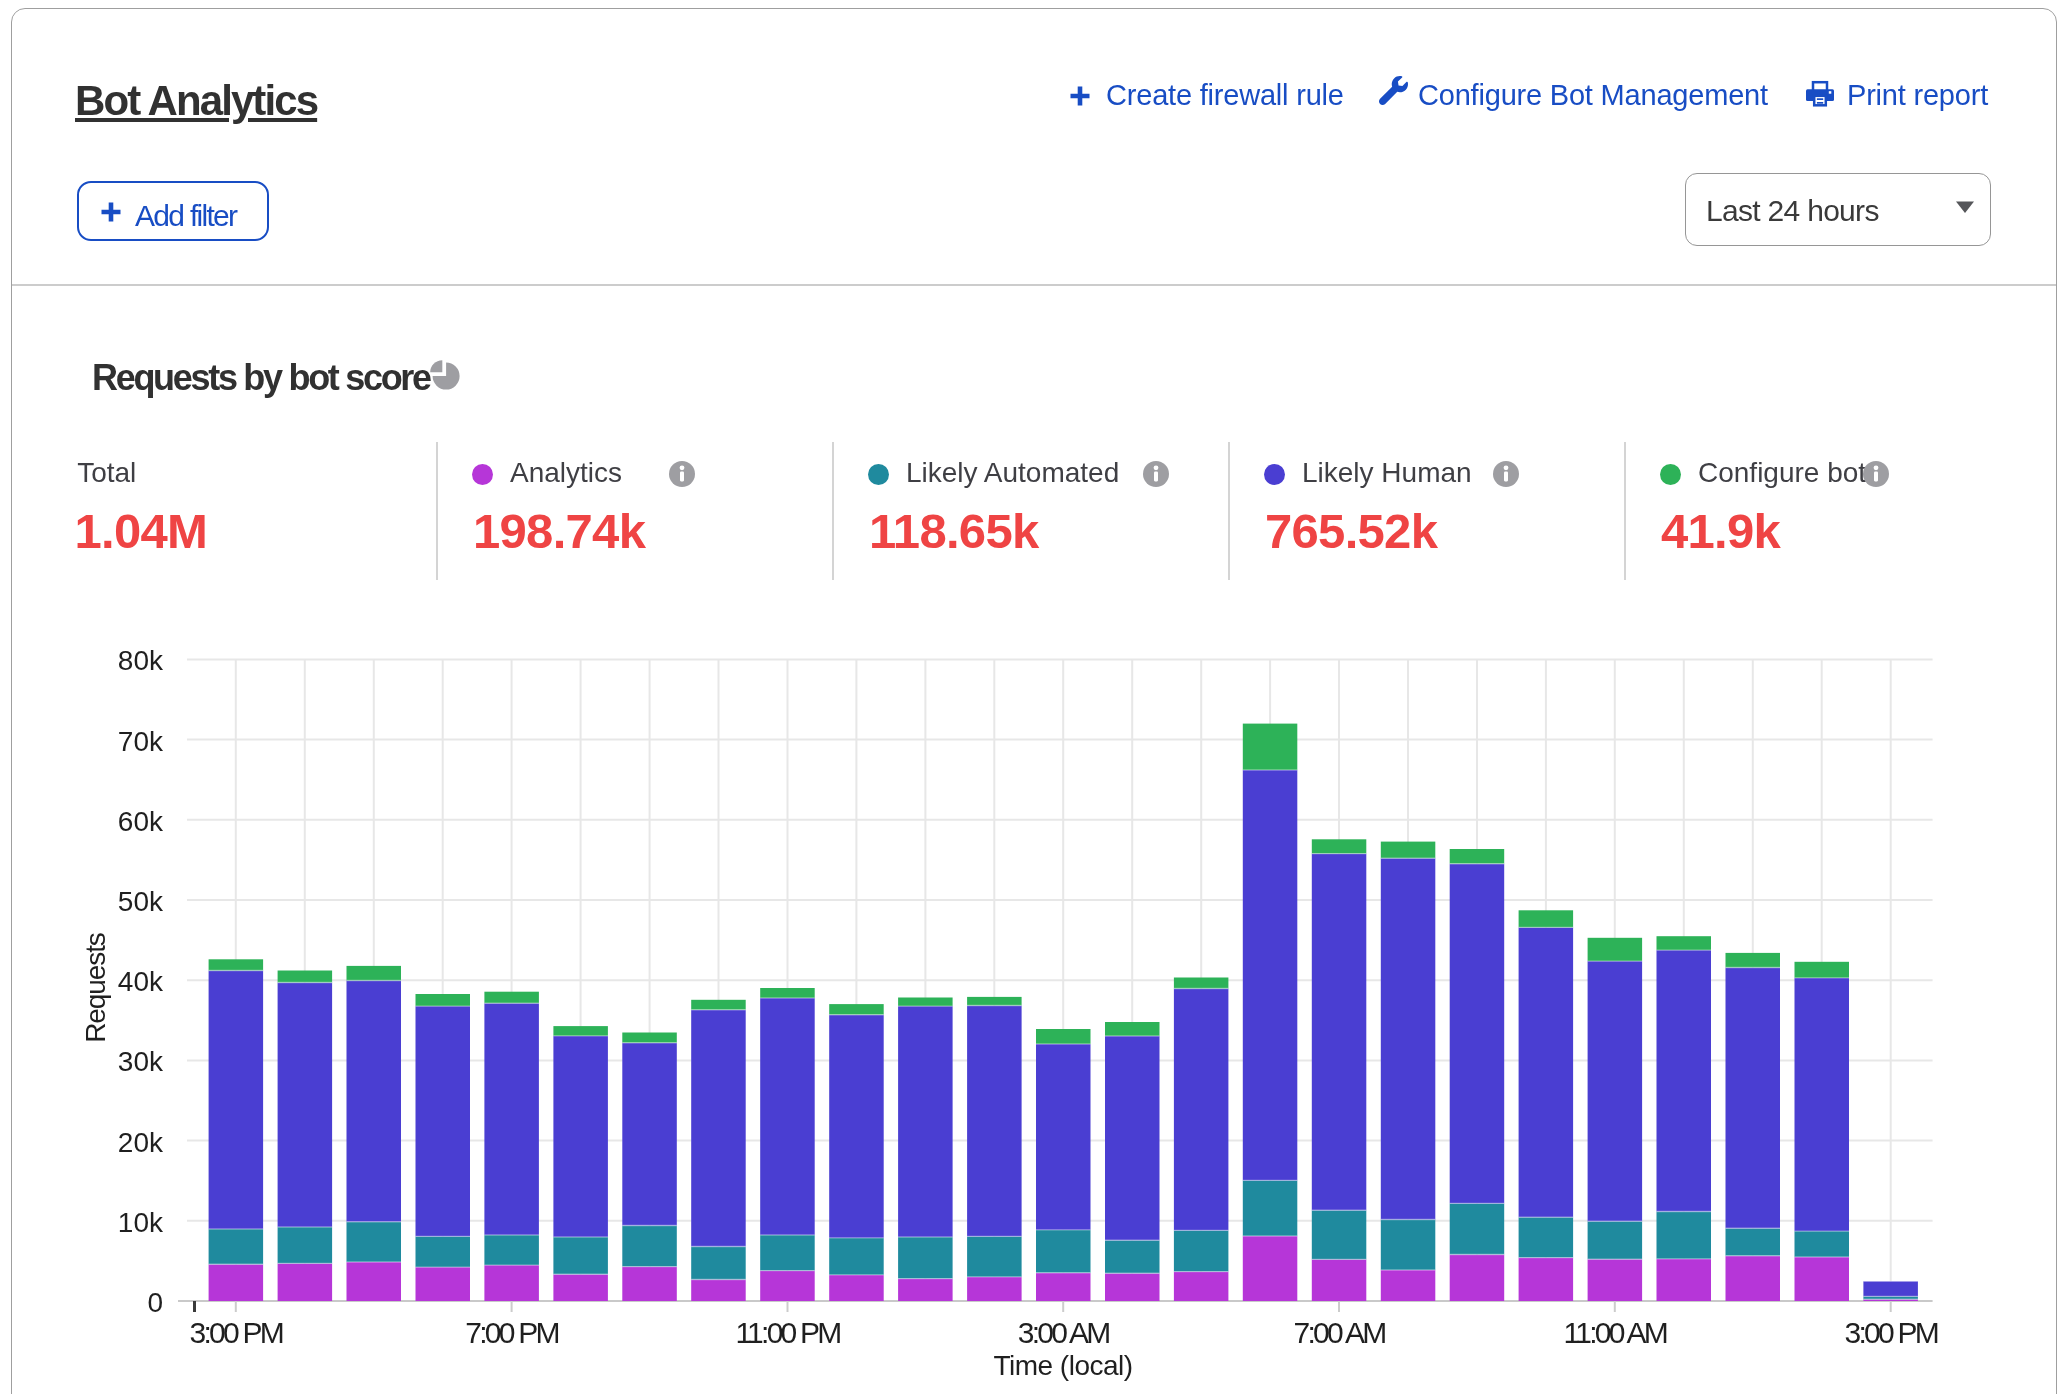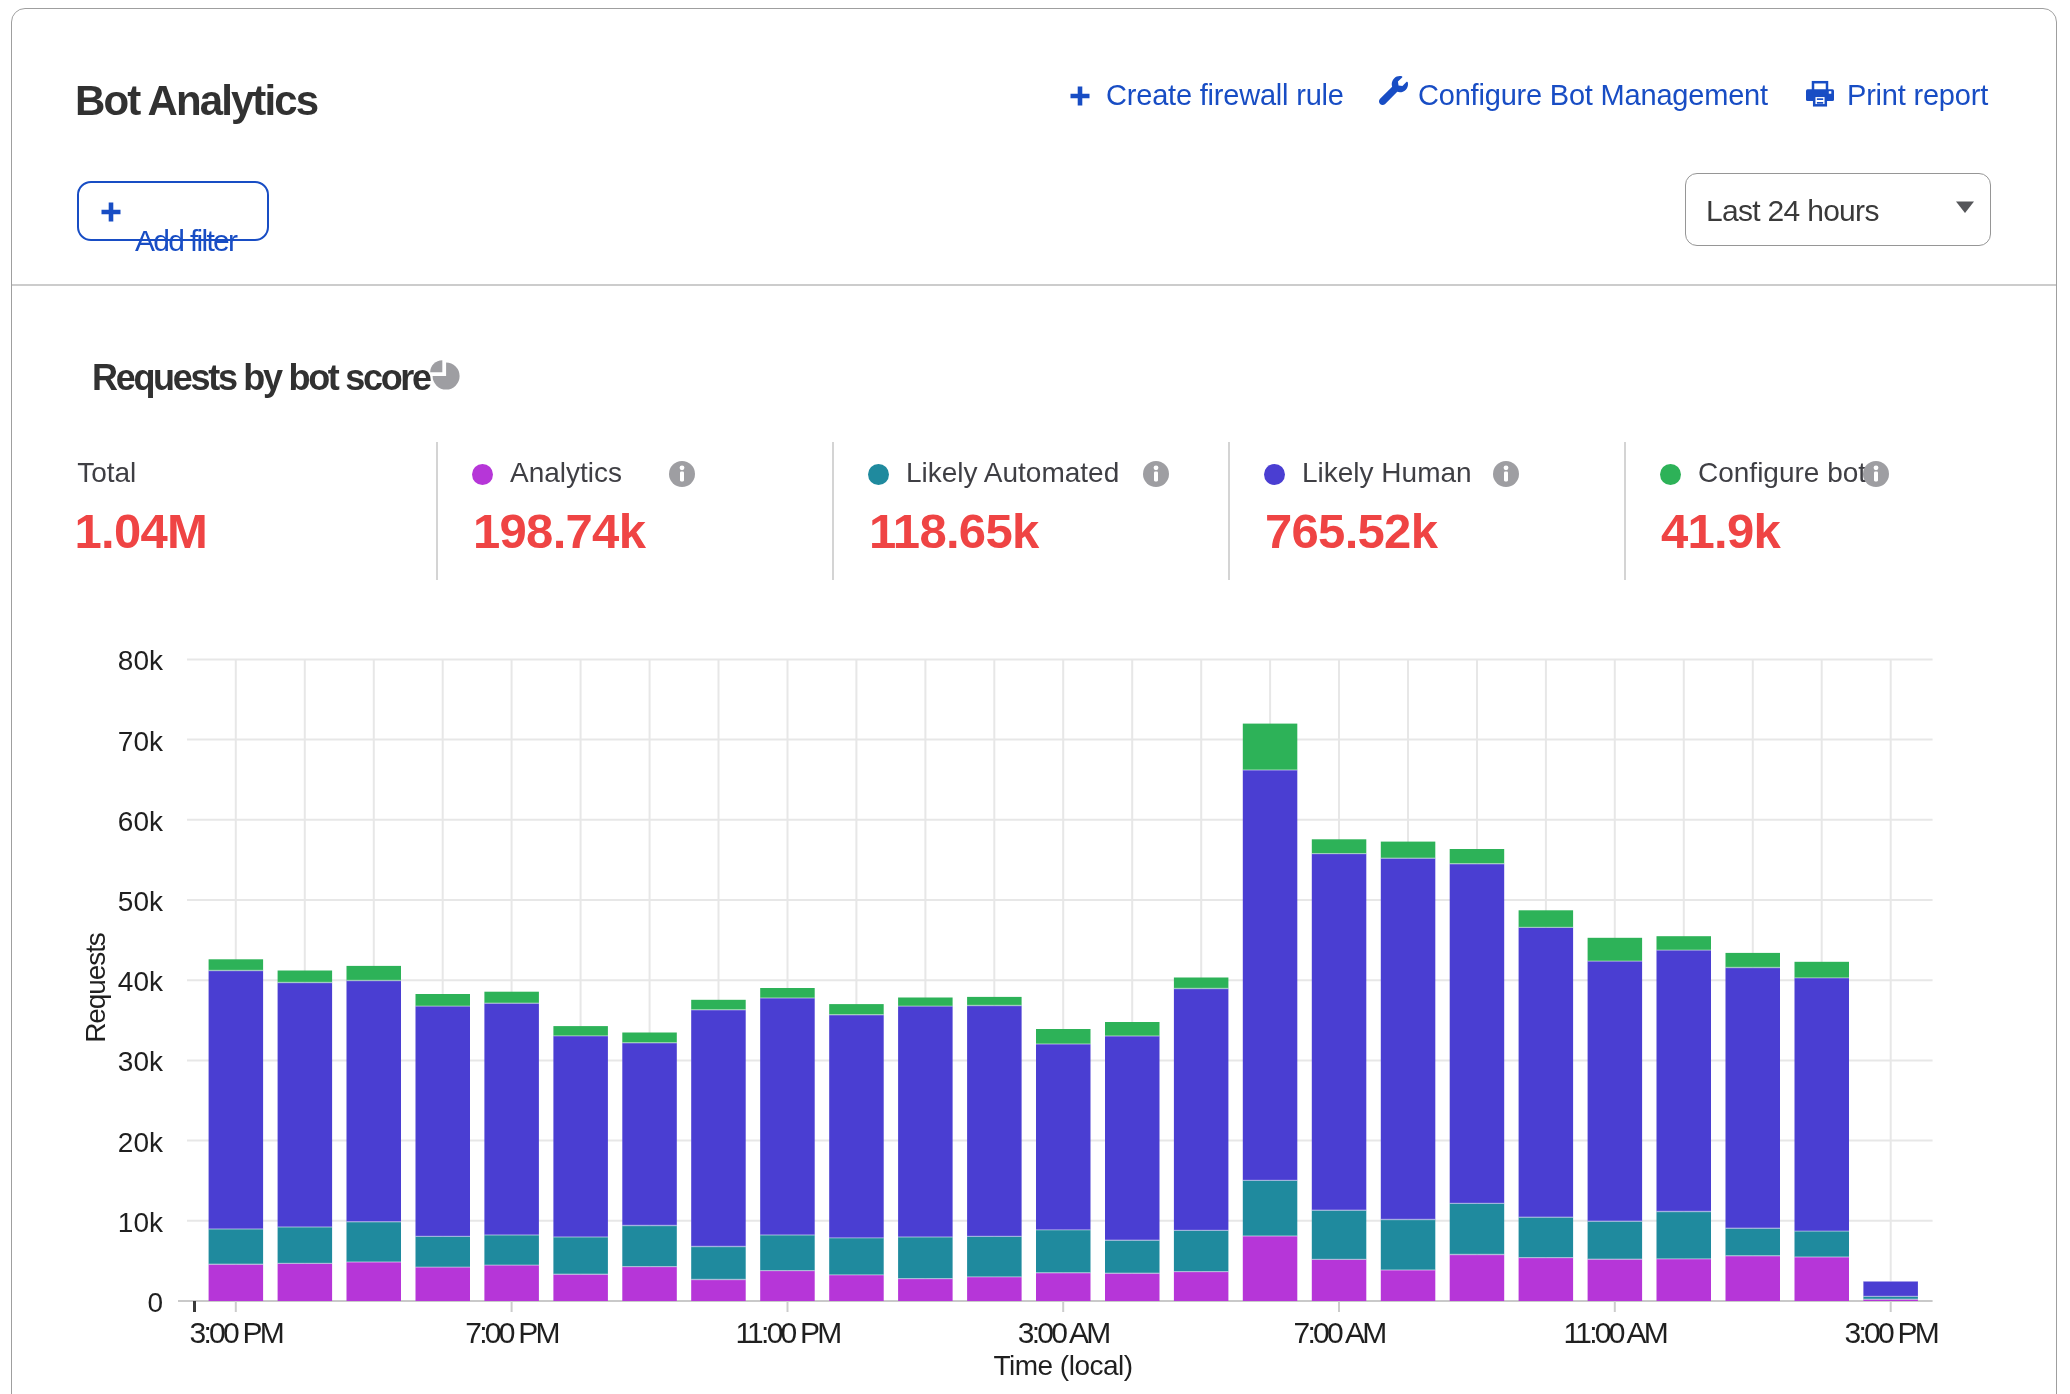--- a/index.html
+++ b/index.html
@@ -4,25 +4,25 @@
 <style>
   * { margin:0; padding:0; box-sizing:border-box; }
   html,body { width:2070px; height:1394px; background:#fff; overflow:hidden;
     font-family:"Liberation Sans", sans-serif; position:relative; }
   .abs { position:absolute; }
   .card { position:absolute; left:11px; top:8px; width:2046px; height:1400px;
     border:1.5px solid #9f9f9f; border-radius:14px 14px 0 0; }
   .divider { position:absolute; left:12px; top:284px; width:2044px; height:0;
     border-top:2px solid #cccccc; }
   .title { position:absolute; left:75px; top:80px; font-size:42px; font-weight:700;
-    color:#313131; line-height:1; letter-spacing:-1.9px; }
+    color:#313131; line-height:1; letter-spacing:-1.9px;text-decoration:underline; }
   .link { position:absolute; top:80.5px; font-size:29px; color:#184dc4; line-height:1; letter-spacing:-0.2px; }
   .btn { position:absolute; left:77px; top:181px; width:192px; height:60px;
     border:2px solid #184dc4; border-radius:14px; }
-  .btntext { position:absolute; left:135px; top:200.5px; font-size:30px; color:#184dc4; line-height:1; letter-spacing:-1.7px;margin-top:25px; }
+  .btntext { position:absolute; left:135px; top:200.5px; font-size:30px; color:#184dc4; line-height:1; letter-spacing:-1.7px; }
   .dd { position:absolute; left:1685px; top:173px; width:306px; height:73px;
     border:1.5px solid #969696; border-radius:12px; }
   .ddtext { position:absolute; left:1706px; top:196px; font-size:30px; color:#3a3a3a; line-height:1; letter-spacing:-0.7px; }
   .sectitle { position:absolute; left:92px; top:360.3px; font-size:36px; font-weight:700;
     color:#313131; line-height:1; letter-spacing:-2.3px; }
   .slabel { position:absolute; top:458.5px; font-size:28px; color:#3f3f44; line-height:1; }
   .sval { position:absolute; top:506.8px; font-size:49px; font-weight:700; color:#ef4444; line-height:1; letter-spacing:-0.7px; }
   .dot { position:absolute; top:464px; width:21px; height:21px; border-radius:50%; }
   .info { position:absolute; top:461px; }
   .vdiv { position:absolute; top:442px; width:2px; height:138px; background:#d4d4d4; }

